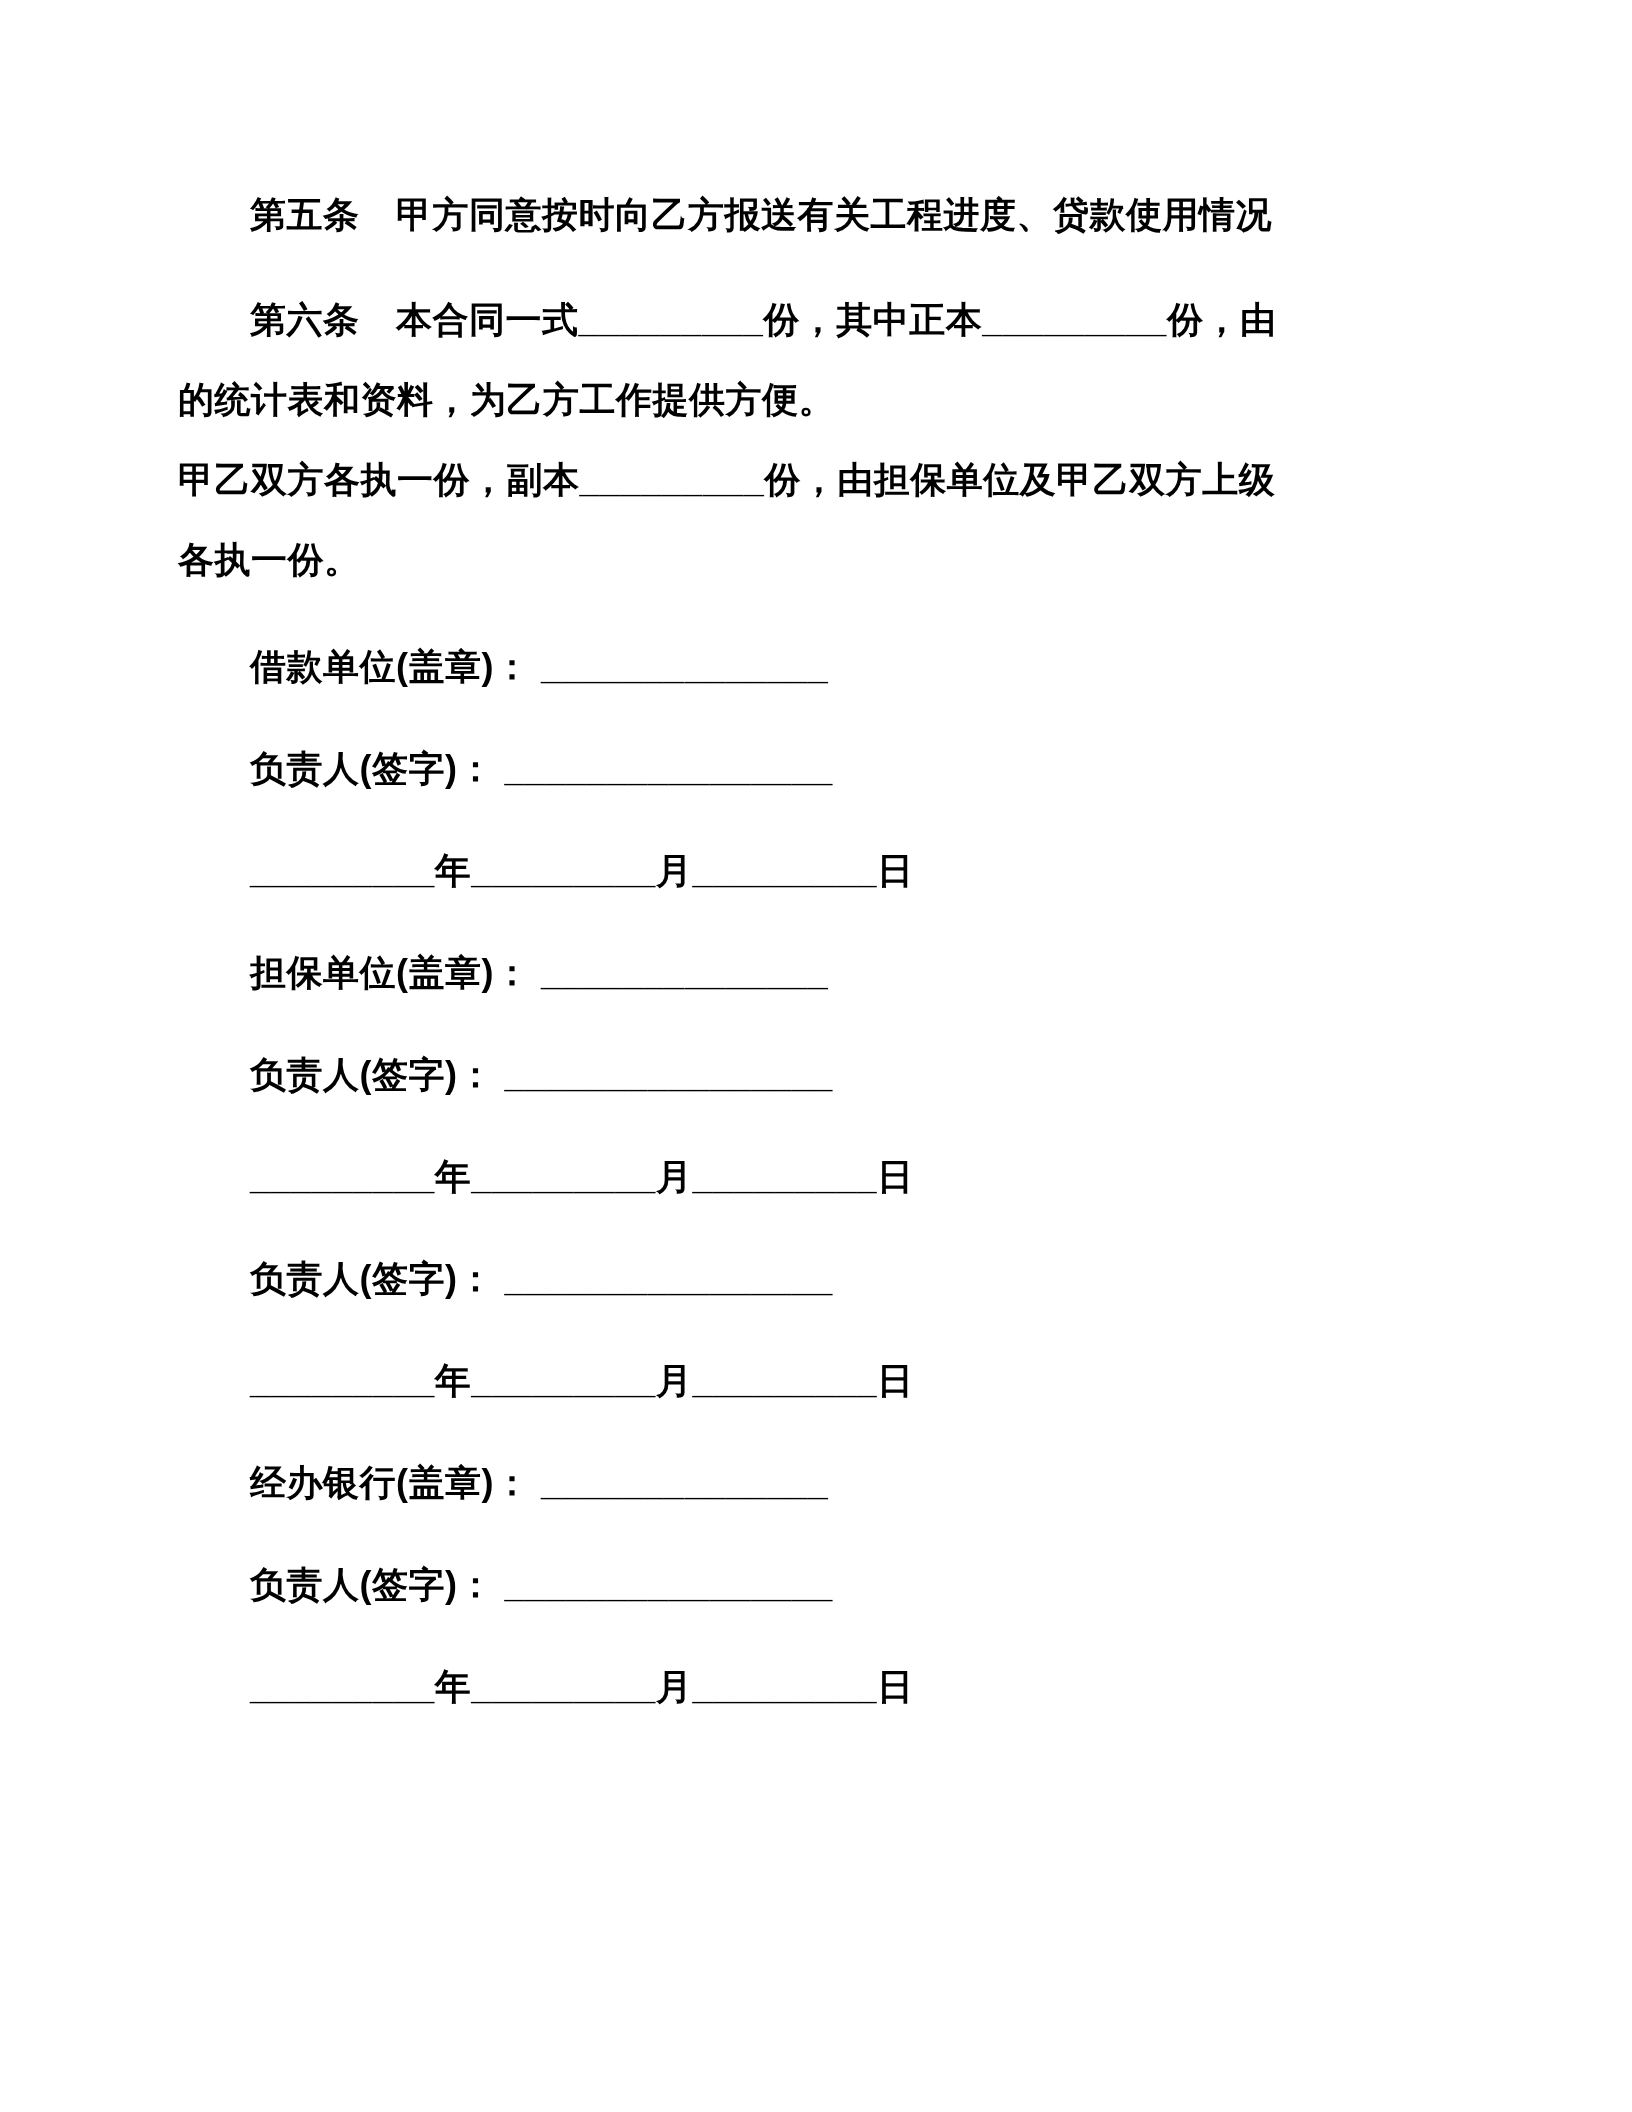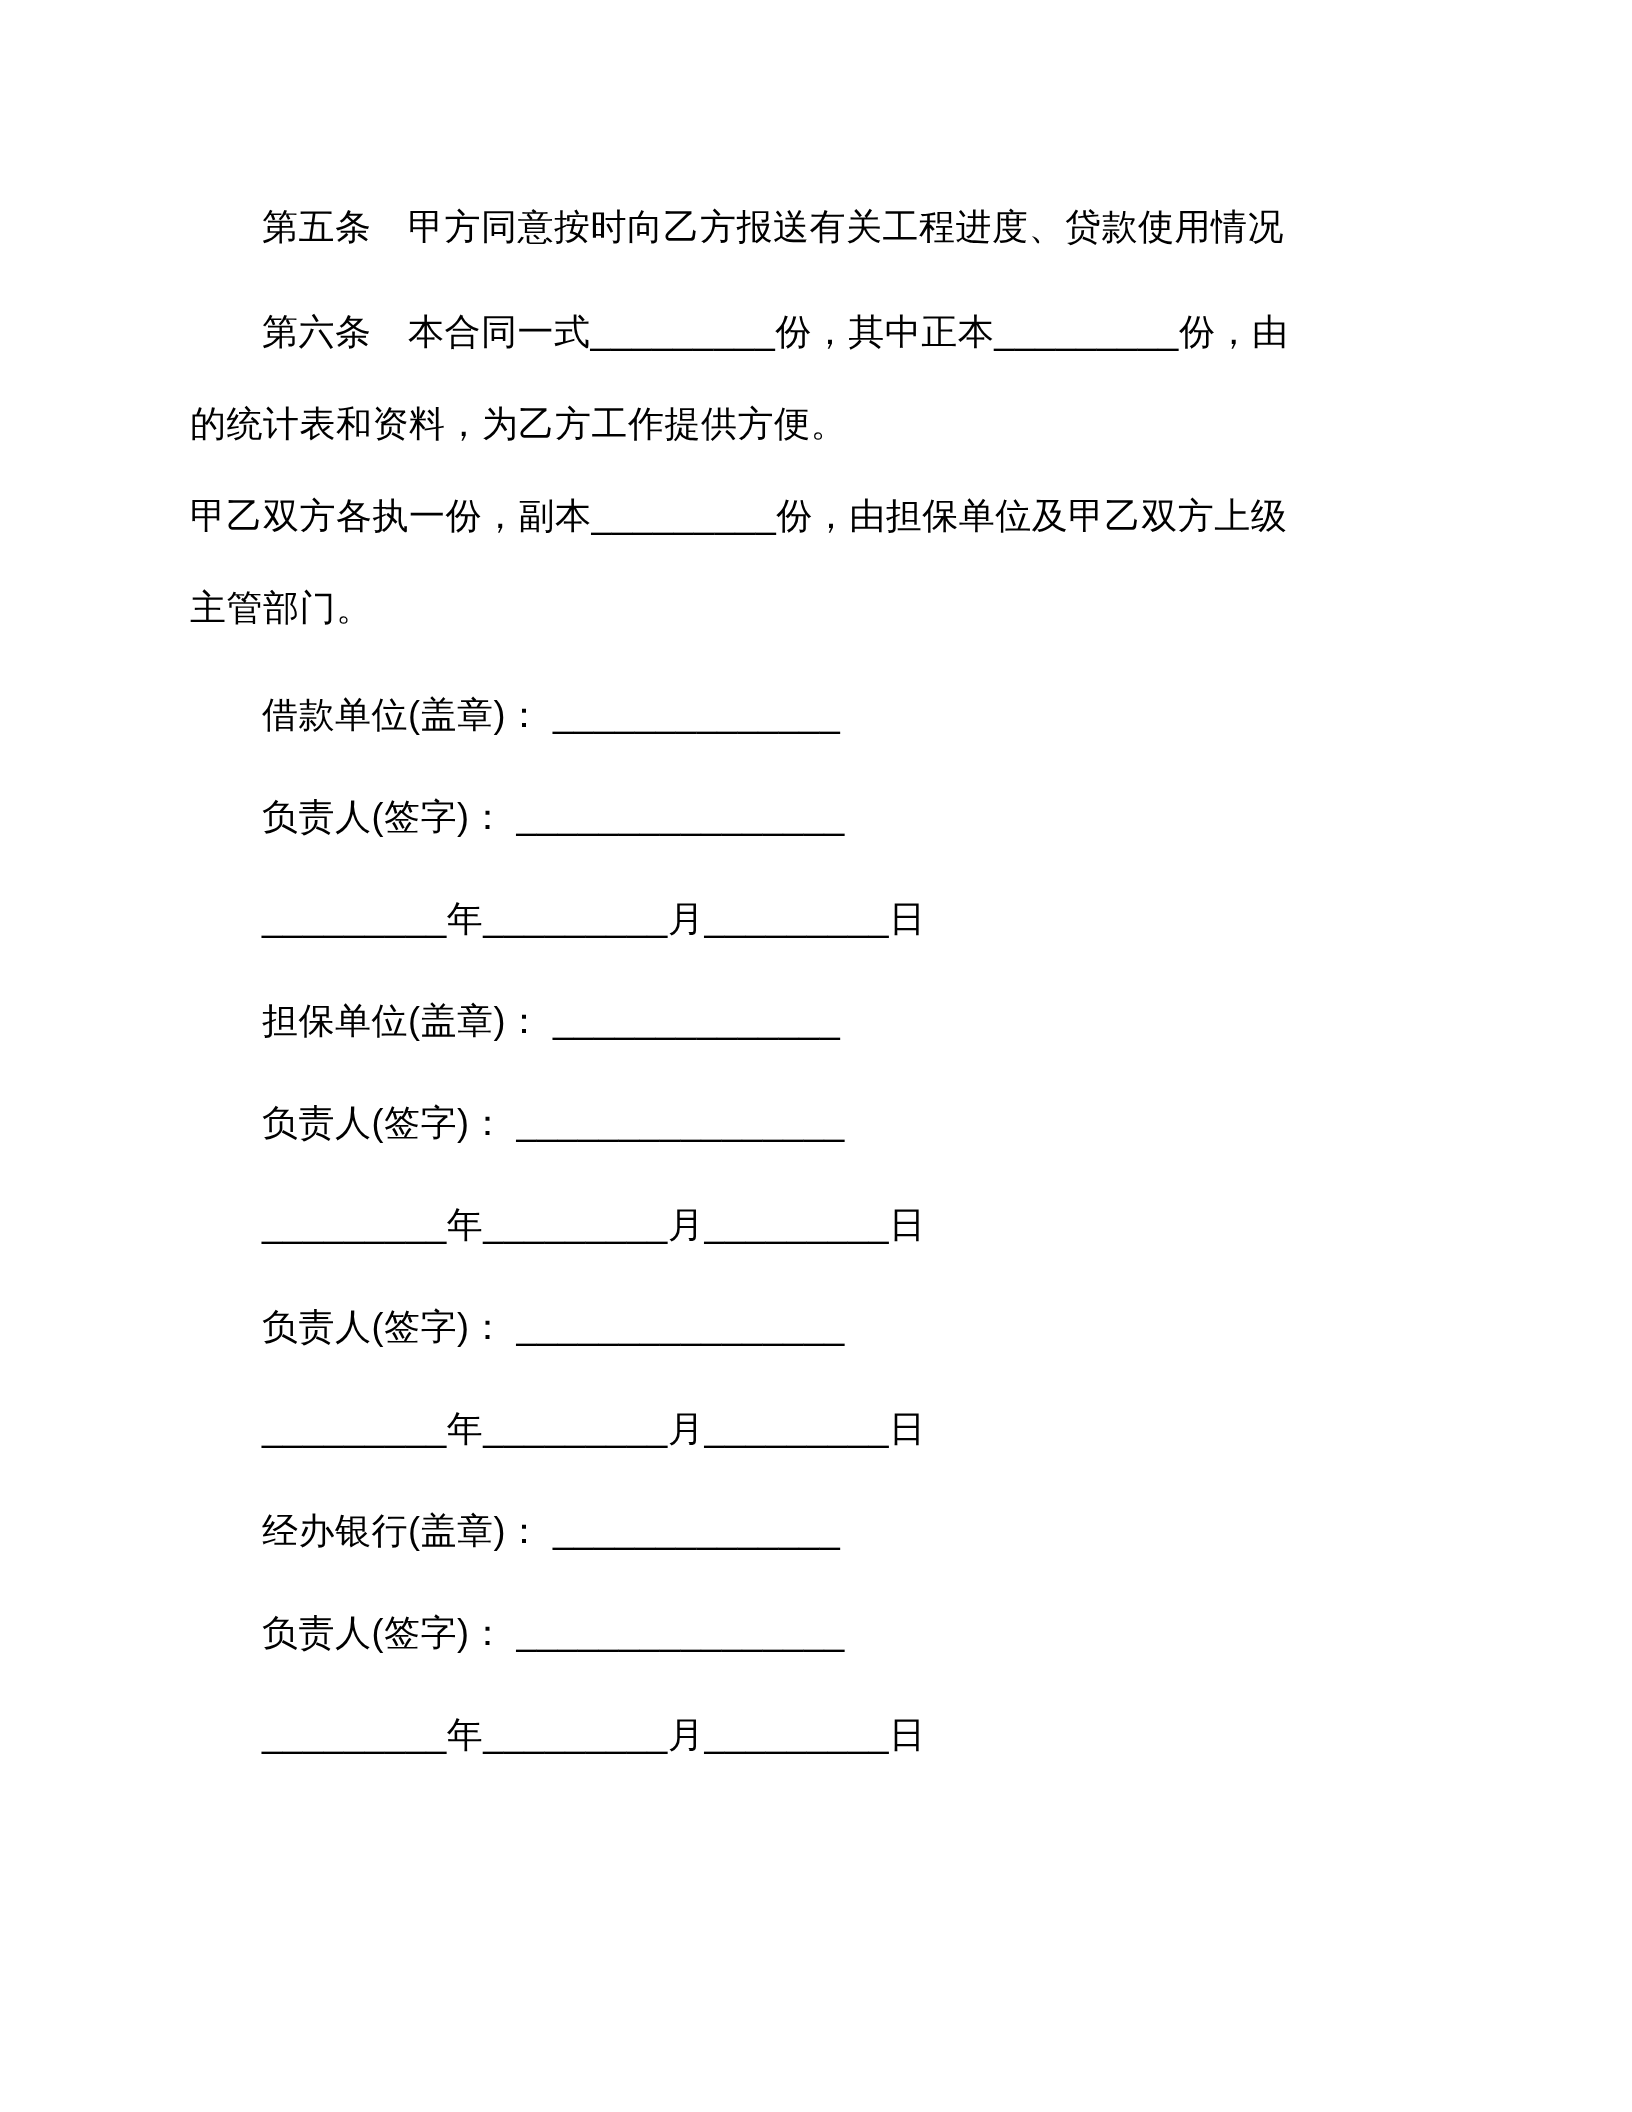--- a/index.html
+++ b/index.html
@@ -13,23 +13,23 @@
     font-family: "Liberation Sans", "DejaVu Sans", sans-serif;
   }
   .page {
     box-sizing: border-box;
     width: 1632px;
     height: 2112px;
     background: #ffffff;
     padding: 175px 150px 0 178px;
   }
   p.line {
-    margin: 12px;
+    margin: 0;
     font-size: 36px;
-    font-weight: 400;
+    font-weight: 700;
     color: #000000;
     line-height: 80px;
     white-space: pre;
     letter-spacing: 0.5px;
   }
   p.indent {
     padding-left: 72px;
   }
   p.para-gap {
     margin-top: 25px;
@@ -44,21 +44,21 @@
 </head>
 <body>
 
 <div class="page">
 
   <p class="line indent">第五条　甲方同意按时向乙方报送有关工程进度、贷款使用情况</p>
   <p class="line indent para-gap">第六条　本合同一式_________份，其中正本_________份，由</p>
 
   <p class="line">的统计表和资料，为乙方工作提供方便。</p>
   <p class="line">甲乙双方各执一份，副本_________份，由担保单位及甲乙双方上级</p>
-  <p class="line">主管部门。</p>
+  <p class="line">各执一份。</p>
 
   <p class="line indent sig sig-first">借款单位(盖章)： ______________</p>
   <p class="line indent sig">负责人(签字)： ________________</p>
   <p class="line indent sig">_________年_________月_________日</p>
 
   <p class="line indent sig">担保单位(盖章)： ______________</p>
   <p class="line indent sig">负责人(签字)： ________________</p>
   <p class="line indent sig">_________年_________月_________日</p>
 
   <p class="line indent sig">负责人(签字)： ________________</p>

